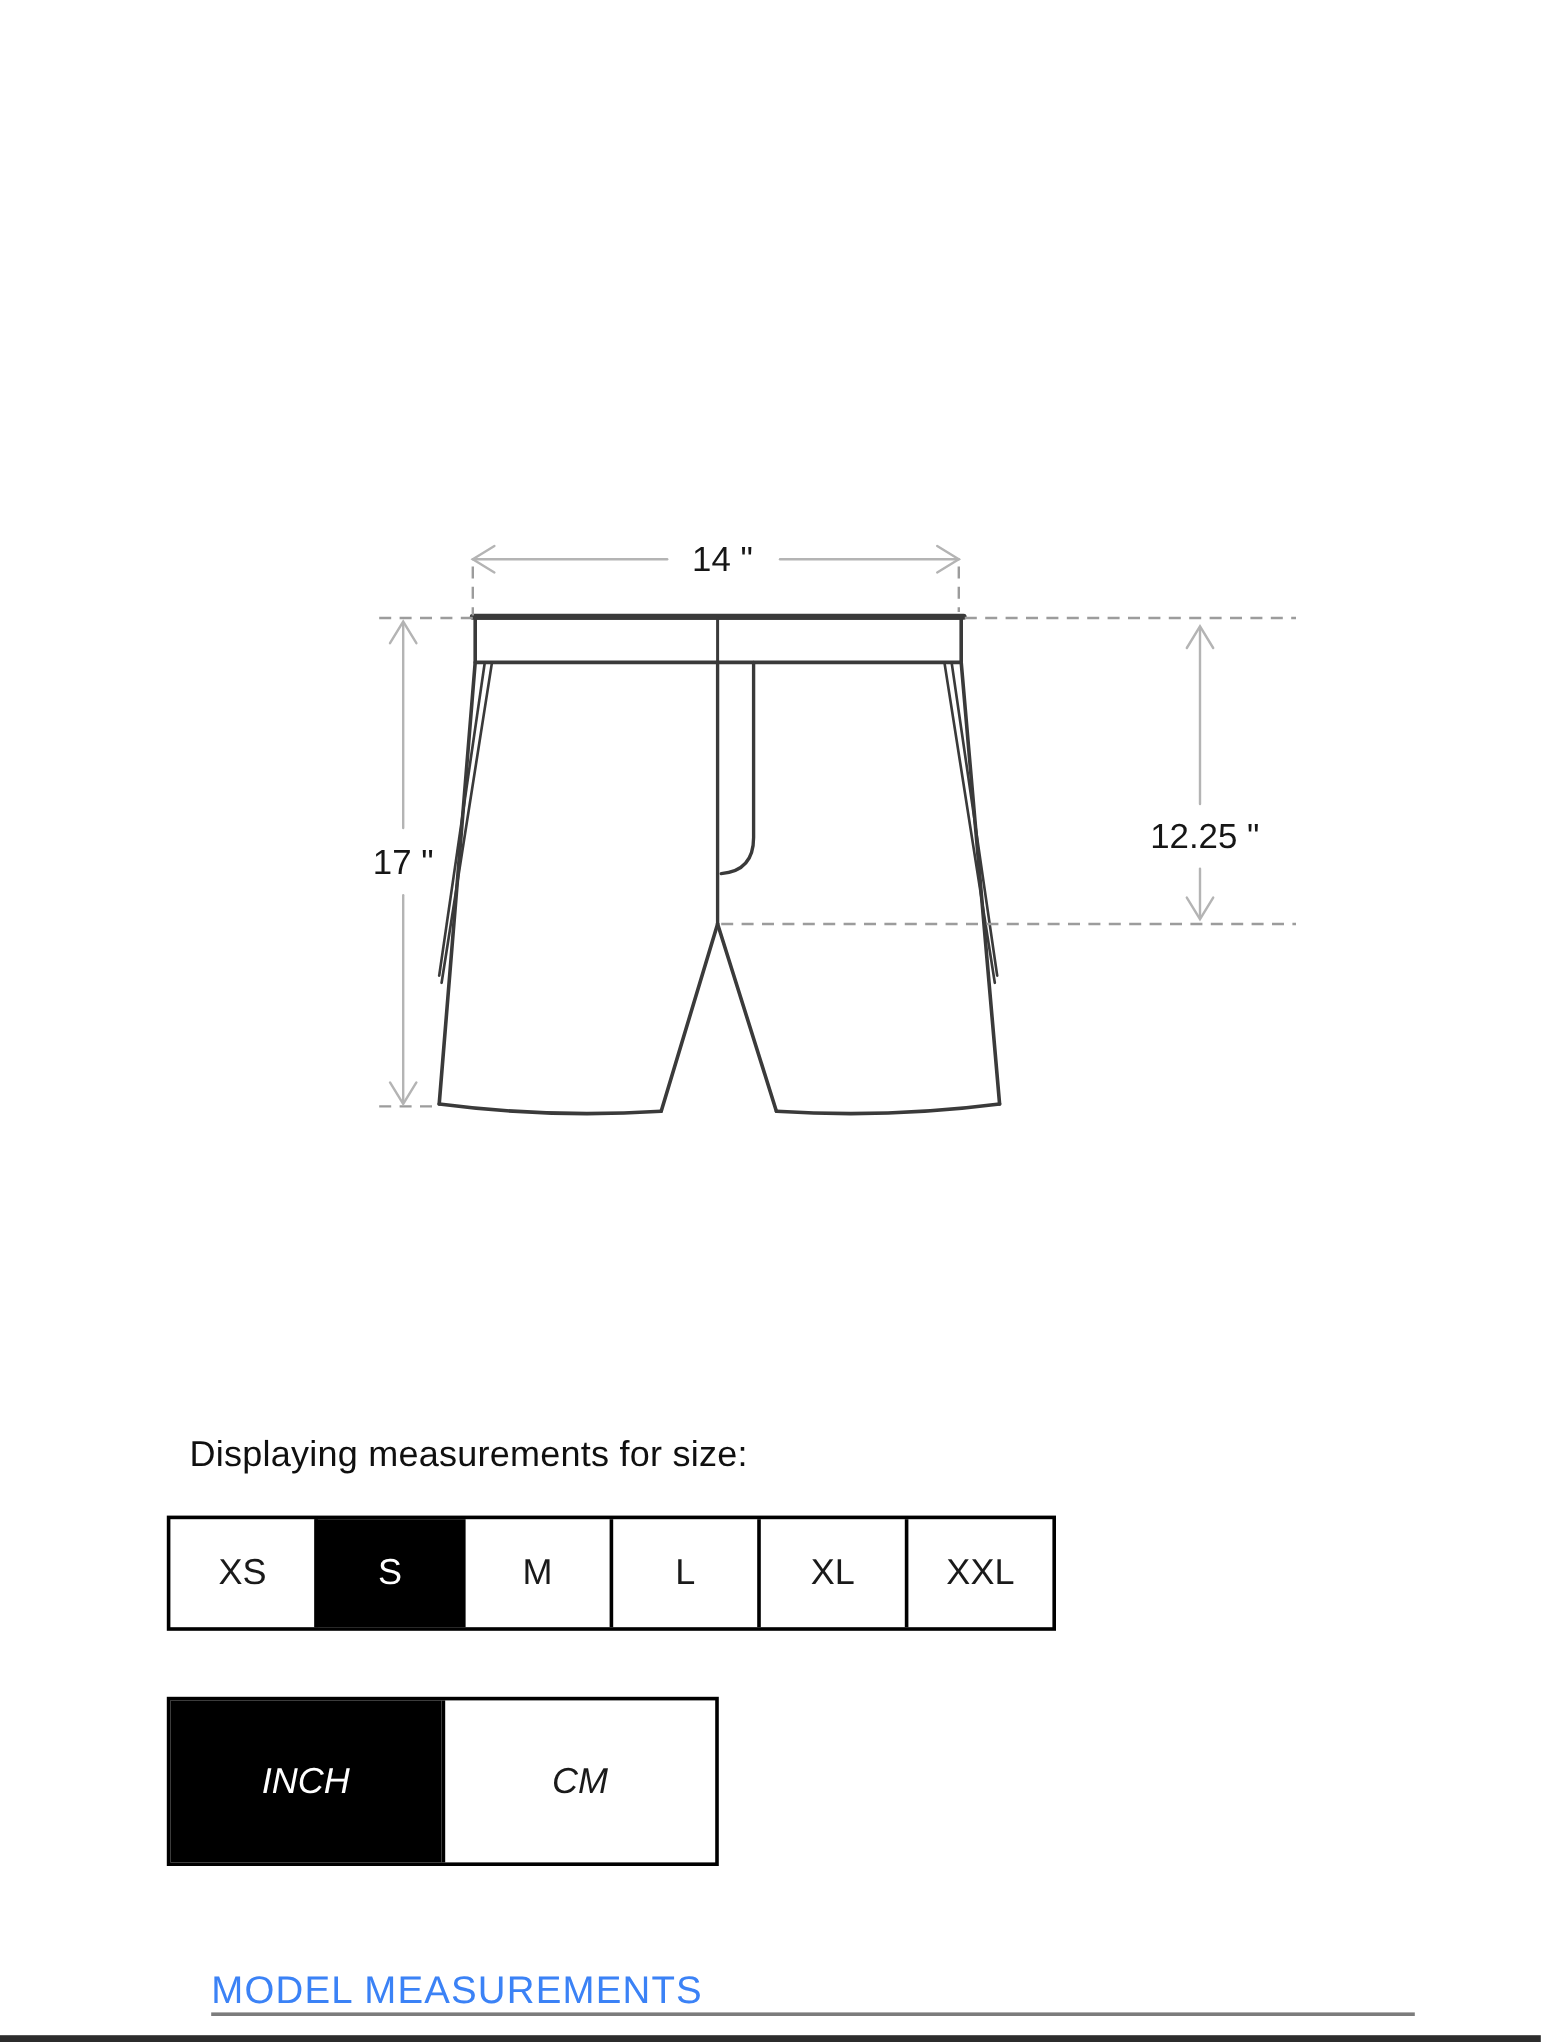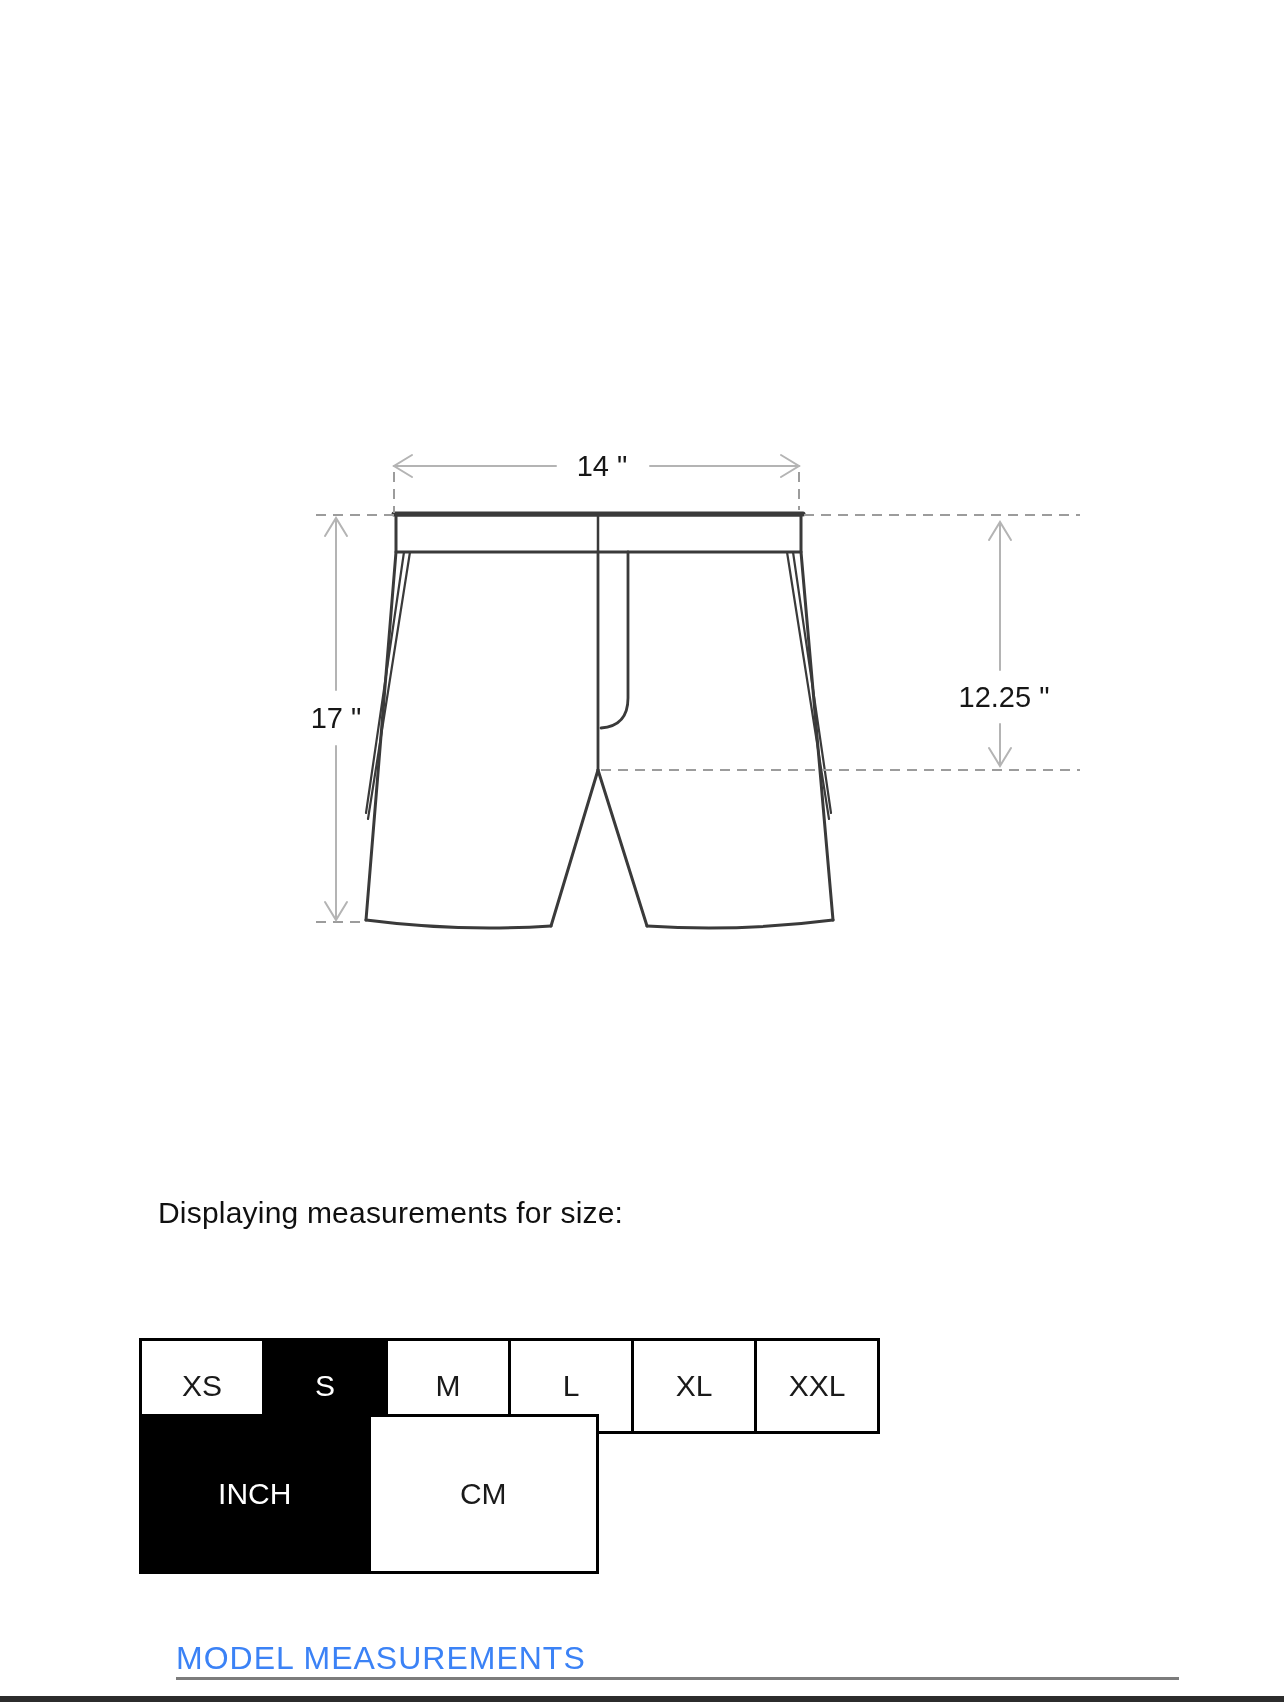--- a/index.html
+++ b/index.html
@@ -13,28 +13,28 @@
   .diagram-svg{position:absolute;left:0;top:0;}
   .dim-label{
     font-family:"Liberation Sans","DejaVu Sans",sans-serif;
     font-size:29px;fill:#161616;
   }
   .prompt{
     position:absolute;left:139px;top:1196px;
     font-size:30px;color:#101010;letter-spacing:0.2px;margin-left:19px;
   }
   .size-table{
-    position:absolute;left:139px;top:1338px;width:741px;height:96px;
+    position:absolute;left:139px;top:1263px;width:741px;height:96px;
     border:3px solid #000;box-sizing:border-box;
     display:flex;background:#fff;
   }
   .unit-table{
-    position:absolute;left:139px;top:1414px;width:460px;height:160px;
+    position:absolute;left:139px;top:1414px;width:460px;height:141px;
     border:3px solid #000;box-sizing:border-box;
-    display:flex;background:#fff;
+    display:flex;background:#fff;font-style:italic;
   }
   .cell{
     flex:1;display:flex;align-items:center;justify-content:center;
     font-size:30px;color:#1a1a1a;
     border-left:3px solid #000;box-sizing:border-box;
     cursor:pointer;user-select:none;
   }
   .cell:first-child{border-left:none;}
   .cell.selected{background:#000;color:#fff;}
   .section-title{

